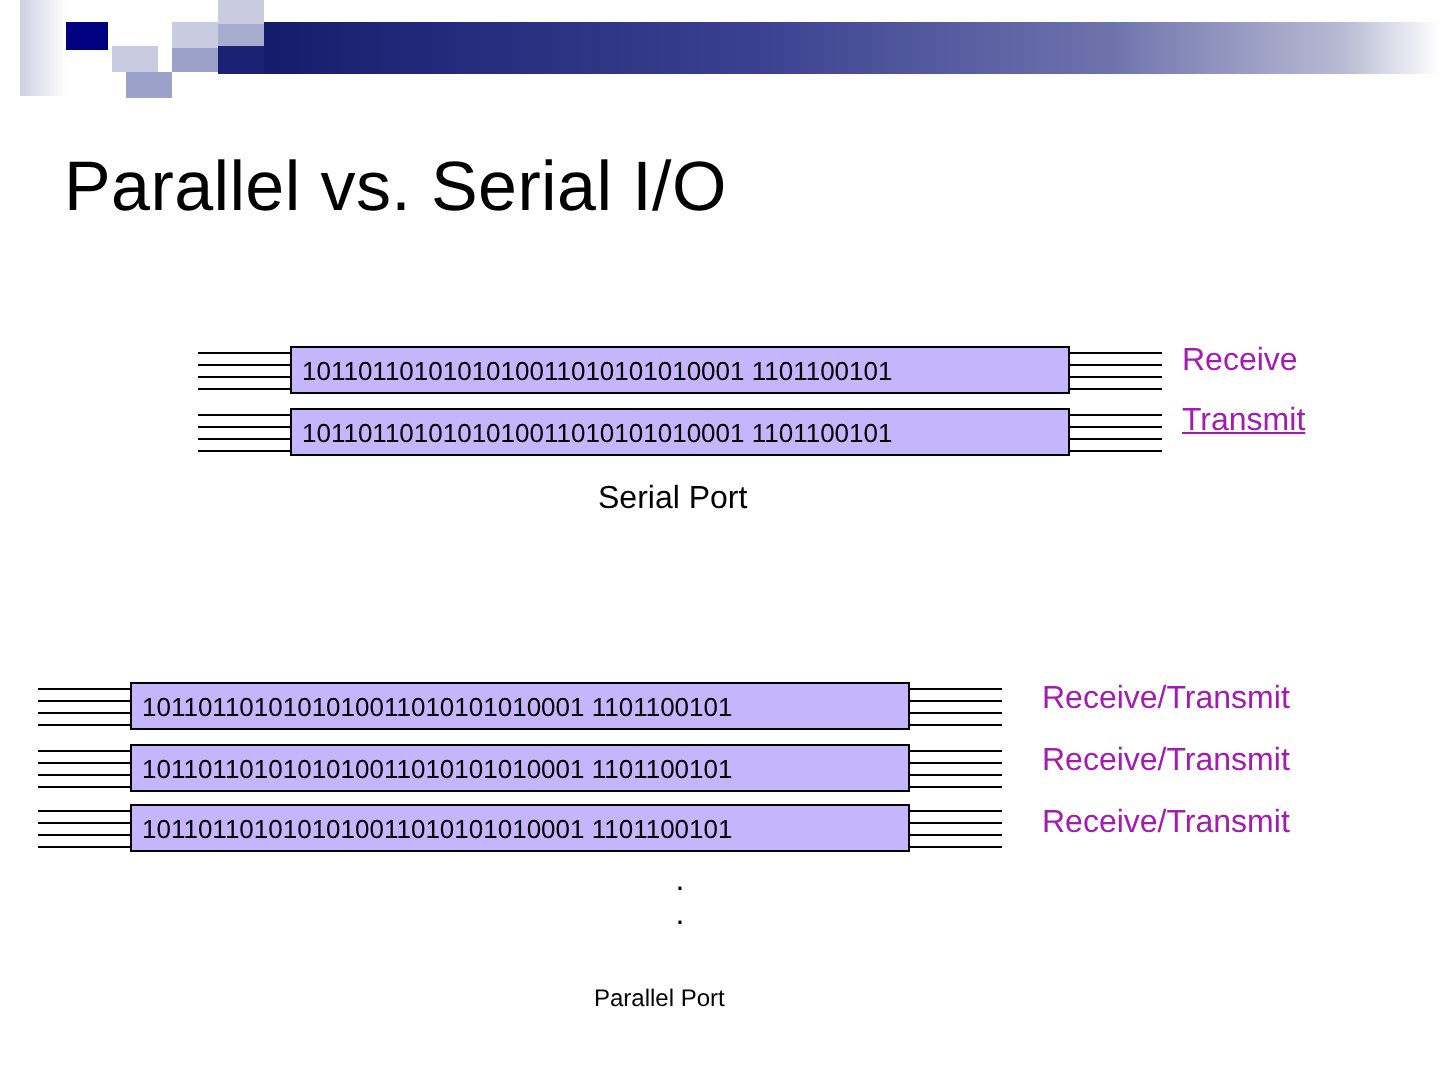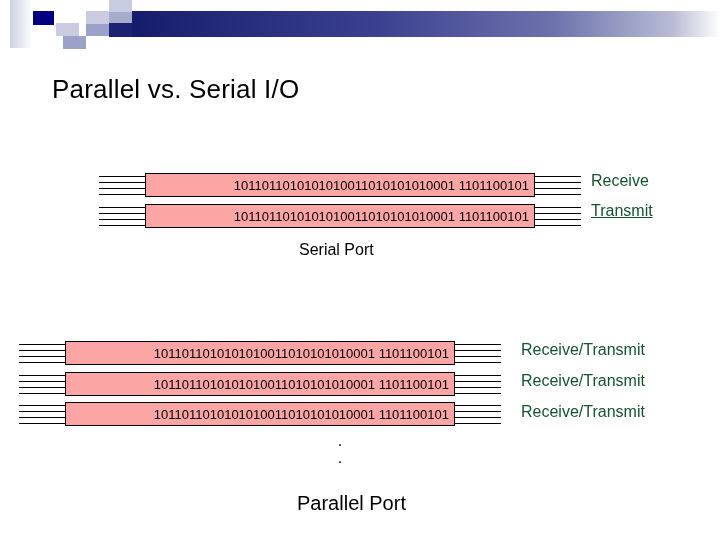--- a/index.html
+++ b/index.html
@@ -42,23 +42,23 @@
   .sq-f { left: 86px;  top: 23px; width: 23px; height: 13px; background: #9ba1c8; }
   .sq-g { left: 86px;  top: 11px; width: 23px; height: 13px; background: #c9cce0; }
   .sq-h { left: 109px; top: 11px; width: 23px; height: 13px; background: #a7abcc; }
   .sq-i { left: 109px; top: 0px;  width: 23px; height: 12px; background: #c9cce0; }
   .sq-j { left: 109px; top: 23px; width: 23px; height: 14px; background: #1b2273; }
   .sq-k { left: 132px; top: 0px;  width: 23px; height: 11px; background: #ffffff; }
 
   
   #page-title {
     position: absolute;
-    left: 52px;
+    left: 32px;
     top: 74px;
-    font-size: 26px;
+    font-size: 35px;
     color: #000000;
     white-space: nowrap;
     letter-spacing: 0.2px;
   }
 
   
   .bus-row {
     position: absolute;
     display: flex;
     align-items: center;
@@ -77,42 +77,42 @@
     height: 0;
     border-top: 1px solid #000000;
   }
   .wires .w1 { top: 2px; }
   .wires .w2 { top: 8px; }
   .wires .w3 { top: 14px; }
   .wires .w4 { top: 20px; }
 
   .packet {
     border: 1px solid #000000;
-    background: #fca5a5;
+    background: #c4b5fd;
     height: 24px;
     line-height: 24px;
     box-sizing: border-box;
     padding: 0 5px;
     font-size: 13px;
     color: #000000;
     white-space: nowrap;
-    text-align: right;
+    text-align: left;
     flex: none;
   }
 
   
   #serial-row-1 { left: 99px; top: 172px; }
   #serial-row-2 { left: 99px; top: 203px; }
   #serial-row-1 .packet,
   #serial-row-2 .packet { width: 390px; }
 
   .lbl {
     position: absolute;
     font-size: 16px;
-    color: #14532d;
+    color: #a21caf;
     white-space: nowrap;
   }
   #label-receive   { left: 591px; top: 172px; }
   #label-transmit  { left: 591px; top: 202px; text-decoration: underline; }
 
   #serial-port-caption {
     position: absolute;
     left: 299px;
     top: 241px;
     font-size: 16px;
@@ -140,21 +140,21 @@
     width: 20px;
     text-align: center;
     font-size: 16px;
     line-height: 17px;
     color: #000000;
   }
   #parallel-port-caption {
     position: absolute;
     left: 297px;
     top: 492px;
-    font-size: 20px;
+    font-size: 12px;
     color: #000000;
     white-space: nowrap;
   }
 </style>
 </head>
 <body>
 
 <div id="header-band">
   <div class="band-bar"></div>
   <div class="sq sq-a"></div>

